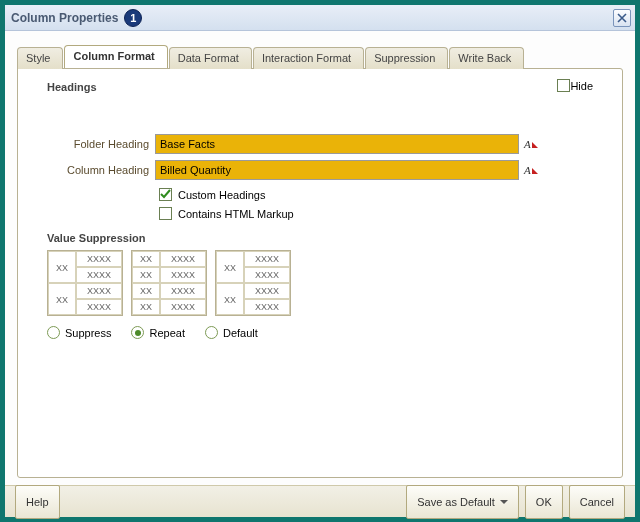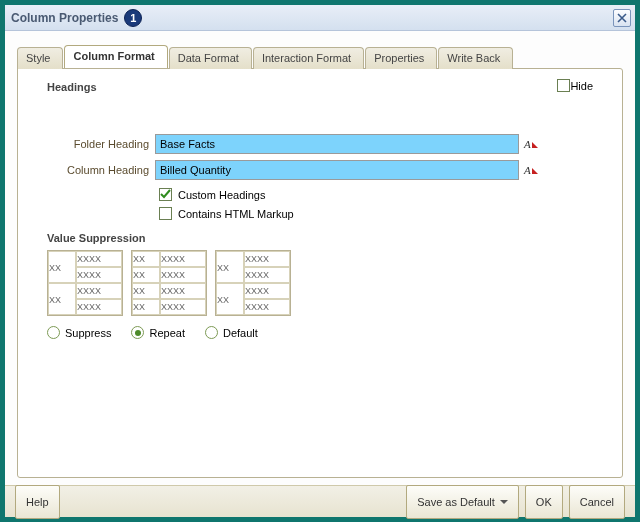--- a/index.html
+++ b/index.html
@@ -113,21 +113,21 @@
     flex: 1;
     margin-top: 41px;
   }
   .fld-label { text-align: right; padding-right: 6px; color: #5a4b2e; }
   .fld-input {
     width: 100%;
     height: 20px;
     border: 1px solid #9a9a9a;
     padding: 2px 4px;
     font: inherit;
-    background:#7dd3fc;
+    background:#eab308;
   }
   .font-icon {
     width:16px;height:16px;
     margin-left:4px;
     cursor:pointer;
     position: relative;
   }
   .font-icon svg { width:16px; height:16px; }
 
   .hide-box {
@@ -153,21 +153,21 @@
   .vs-grid {
     border:1px solid #b8b193;
     display:grid;
     grid-template-columns: 28px 46px;
     grid-auto-rows: 16px;
     font-size:9px;
     color:#666;
   }
   .vs-cell {
     border:1px solid #d7d2b9;
-    text-align:left;
+    text-align:center;
     line-height:15px;
     background:#fff;
   }
   .vs-cell.merge {
     grid-row: span 2;
     line-height:32px;
   }
   .radio-row { display:flex; gap:20px; margin-top:10px; align-items:center; }
   .radio-item { display:flex; align-items:center; gap:5px; cursor:pointer; }
   .radio {
@@ -222,21 +222,21 @@
         </svg>
     </div>
   </div>
 
   <div class="tabs-area">
     <div class="tabstrip">
       <div class="tab">Style</div>
       <div class="tab active">Column Format</div>
       <div class="tab">Data Format</div>
       <div class="tab">Interaction Format</div>
-      <div class="tab">Properties</div>
+      <div class="tab">Suppression</div>
       <div class="tab">Write Back</div>
     </div>
 
     <div class="tabpanel">
 
       <div class="headings-row">
         <div style="flex:1">
           <div class="section-heading">Headings</div>
           <div class="headings-grid">
             <div class="fld-label">Folder Heading</div>

